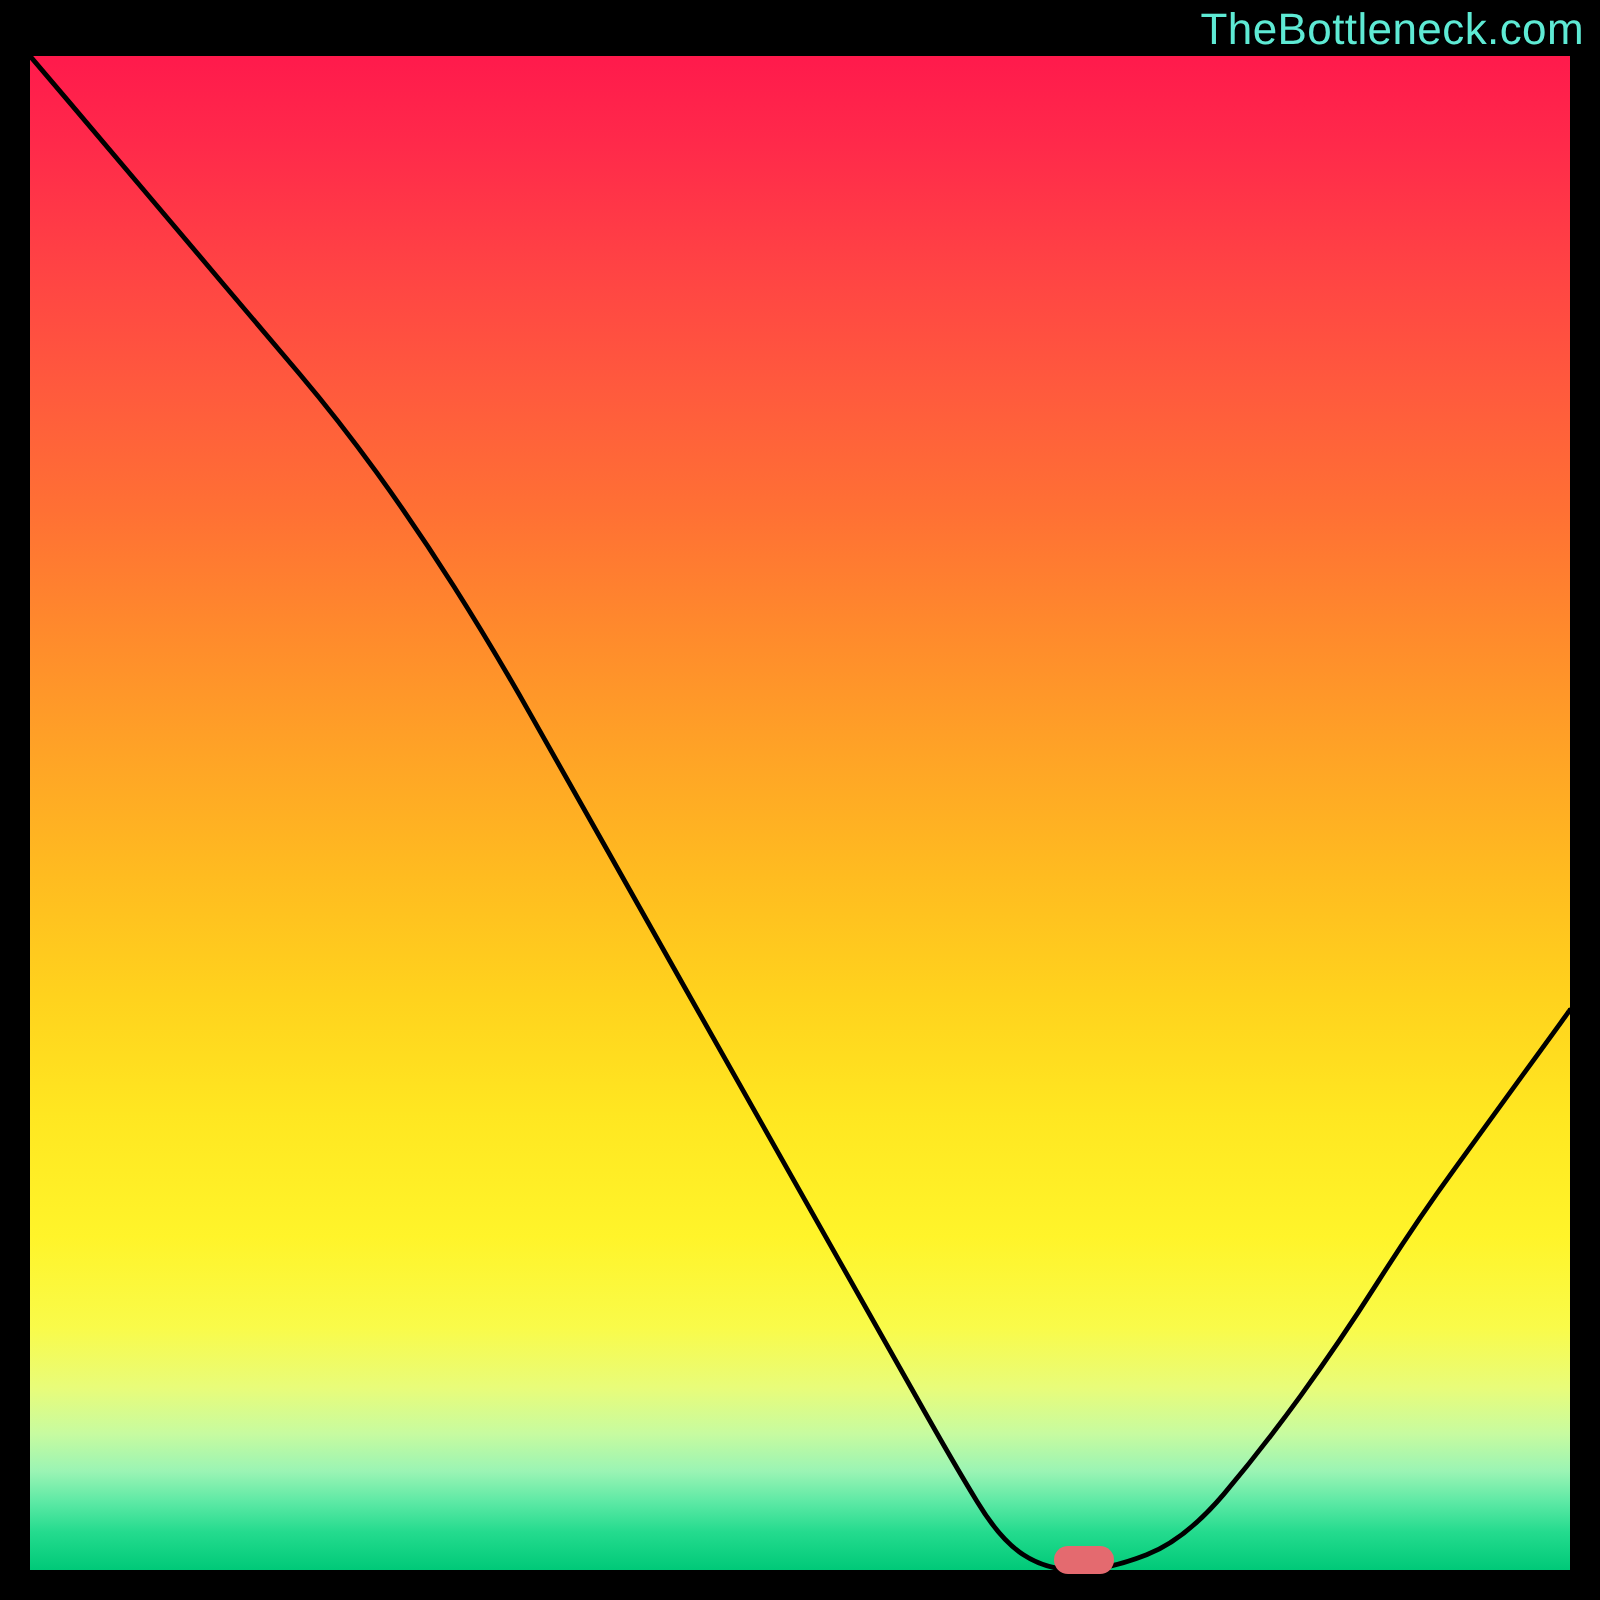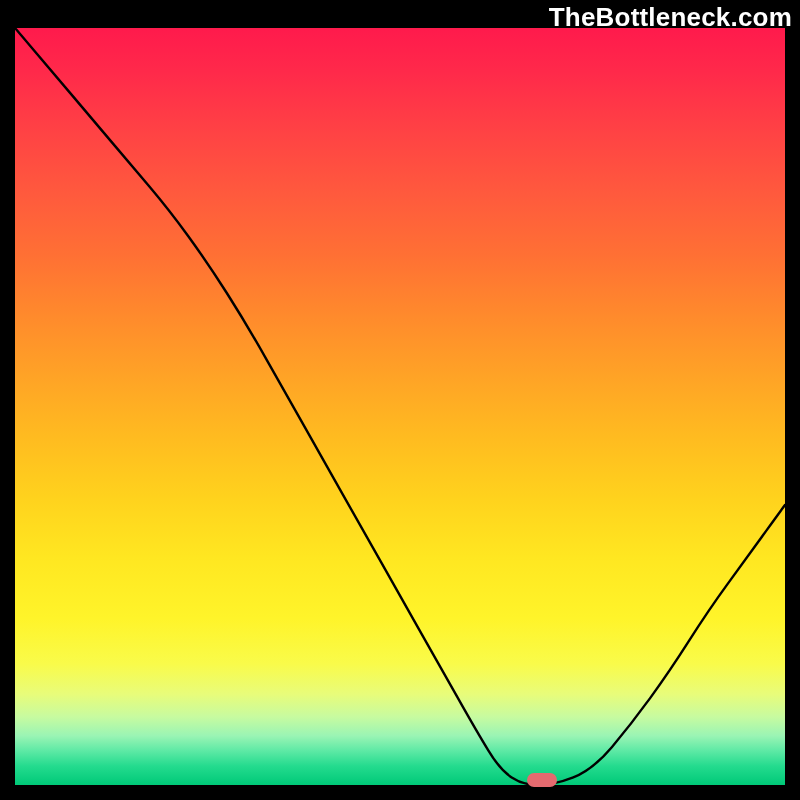--- a/index.html
+++ b/index.html
@@ -14,23 +14,23 @@
   .frame {
     position: relative;
     width: 800px;
     height: 800px;
     background: #000;
   }
   .watermark {
     position: absolute;
     top: 2px;
     right: 8px;
-    color: #ffffff;
-    font-size: 26px;
-    font-weight: 700;
+    color: #5eead4;
+    font-size: 22px;
+    font-weight: 400;
     letter-spacing: 0.2px;
     z-index: 20;
   }
   .plot {
     position: absolute;
     left: 15px;
     top: 28px;
     width: 770px;
     height: 757px;
   }

